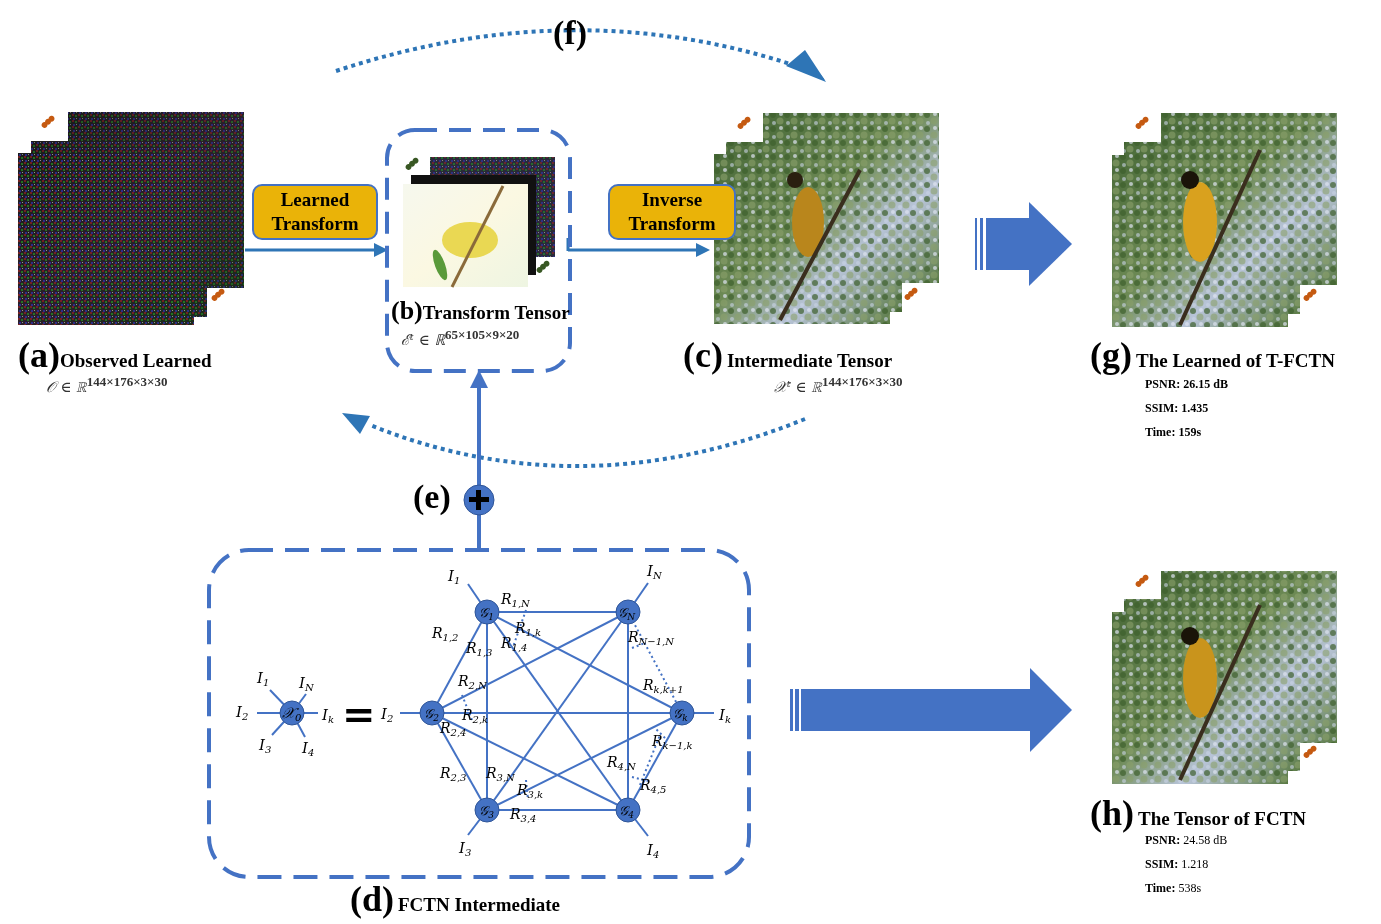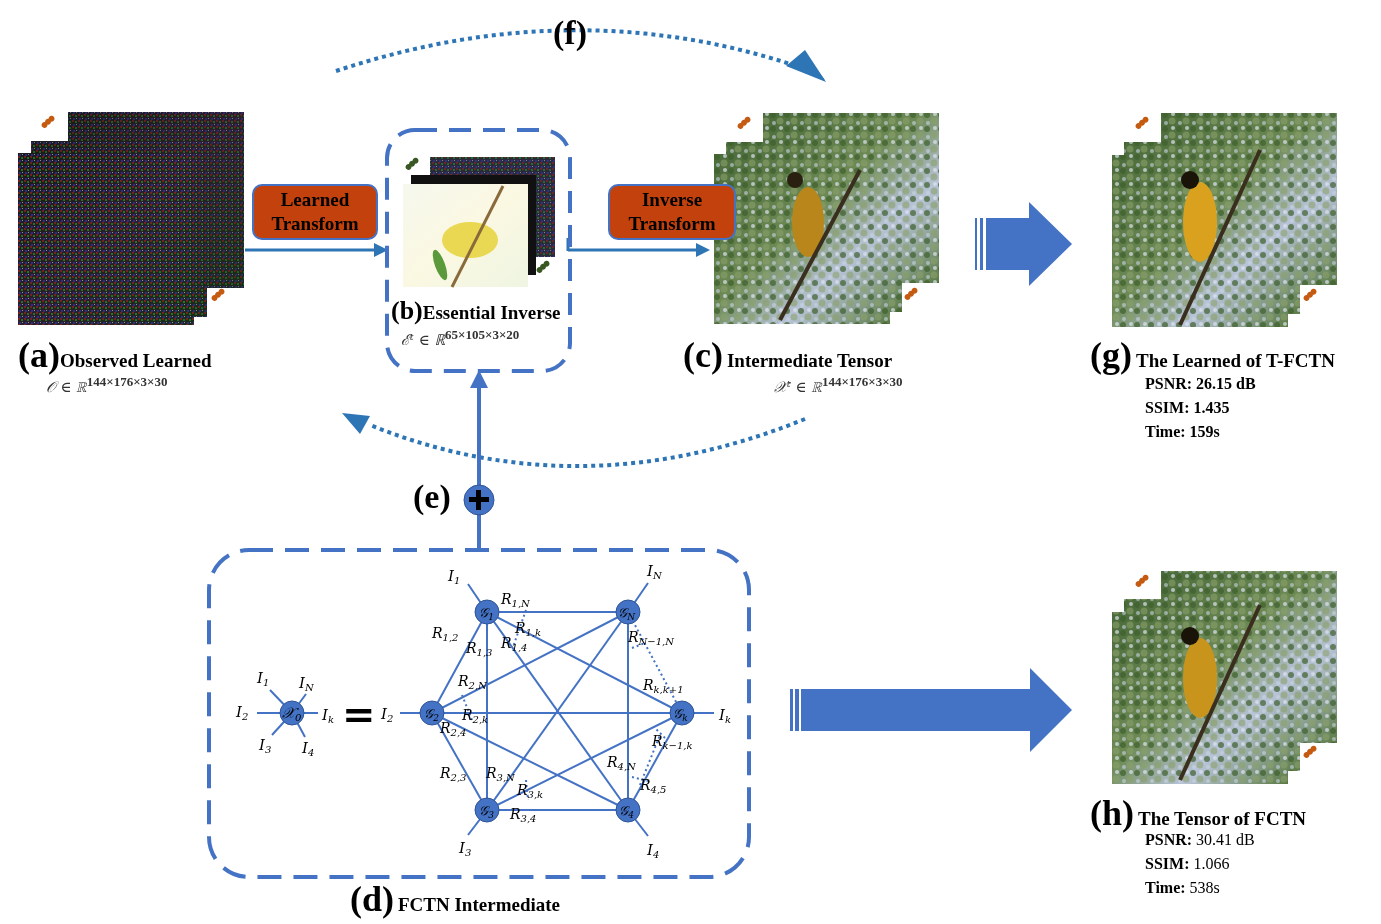--- a/index.html
+++ b/index.html
@@ -3,23 +3,23 @@
 <meta charset="utf-8">
 <style>
   html, body { margin: 0; padding: 0; background: #ffffff; }
   body { width: 1381px; height: 924px; position: relative; overflow: hidden;
          font-family: "Liberation Serif", "DejaVu Serif", serif; color: #000; }
   .abs { position: absolute; }
   .lbl-letter { font-size: 36px; font-weight: bold; }
   .lbl-title { font-size: 19px; font-weight: bold; }
   .math { font-family: "DejaVu Serif", serif; font-style: italic; font-size: 15px; color: #333; white-space: nowrap; }
   .math sup { font-family: "Liberation Serif", serif; font-style: normal; font-weight: bold; font-size: 13px; }
-  .metric { font-size: 16px; font-weight: bold; line-height: 24px; white-space: nowrap; }
+  .metric { font-size: 12px; font-weight: bold; line-height: 24px; white-space: nowrap; }
   .metric .v-normal { font-weight: normal; }
-  .tbox { position: absolute; background: #c2410c; border: 2px solid #4472c4; border-radius: 10px;
+  .tbox { position: absolute; background: #eab308; border: 2px solid #4472c4; border-radius: 10px;
           font-weight: bold; font-size: 19px; text-align: center; line-height: 24px; padding: 2px 6px; }
   .dots { position: absolute; font-size: 22px; color: #c55a11; letter-spacing: -3px; font-weight: bold; transform: rotate(-40deg); }
   .dots.green { color: #385723; }
   svg text { font-family: "DejaVu Serif", serif; font-style: italic; }
 </style>
 </head>
 <body>
 
 <svg class="abs" style="left:0;top:0" width="1381" height="924">
   <defs>
@@ -274,24 +274,24 @@
 <div class="abs" style="left:553px;top:14px;font-size:34px;font-weight:bold">(f)</div>
 
 <div class="abs" style="left:18px;top:334px;white-space:nowrap">
   <span class="lbl-letter">(a)</span><span class="lbl-title">Observed Learned</span>
 </div>
 <div class="abs math" style="left:46px;top:374px">
   <span>𝒪 ∈ ℝ</span><sup>144×176×3×30</sup>
 </div>
 
 <div class="abs" style="left:391px;top:296px;white-space:nowrap">
-  <span style="font-size:26px;font-weight:bold">(b)</span><span class="lbl-title">Essential Inverse</span>
+  <span style="font-size:26px;font-weight:bold">(b)</span><span class="lbl-title">Transform Tensor</span>
 </div>
 <div class="abs math" style="left:401px;top:327px">
-  <span>ℰᵗ ∈ ℝ</span><sup>65×105×3×20</sup>
+  <span>ℰᵗ ∈ ℝ</span><sup>65×105×9×20</sup>
 </div>
 
 <div class="abs" style="left:683px;top:334px;white-space:nowrap">
   <span class="lbl-letter">(c)</span> <span class="lbl-title">Intermediate Tensor</span>
 </div>
 <div class="abs math" style="left:774px;top:374px">
   <span>𝒳ᵗ ∈ ℝ</span><sup>144×176×3×30</sup>
 </div>
 
 <div class="abs" style="left:413px;top:478px;font-size:34px;font-weight:bold">(e)</div>
@@ -306,16 +306,16 @@
 <div class="abs" style="left:1145px;top:372px">
   <div class="metric"><span>PSNR:</span> <span>26.15 dB</span></div>
   <div class="metric"><span>SSIM:</span> <span>1.435</span></div>
   <div class="metric"><span>Time:</span> <span>159s</span></div>
 </div>
 
 <div class="abs" style="left:1090px;top:792px;white-space:nowrap">
   <span class="lbl-letter">(h)</span> <span class="lbl-title">The Tensor of FCTN</span>
 </div>
 <div class="abs" style="left:1145px;top:828px">
-  <div class="metric"><span>PSNR:</span> <span class="v-normal">30.41 dB</span></div>
-  <div class="metric"><span>SSIM:</span> <span class="v-normal">1.066</span></div>
+  <div class="metric"><span>PSNR:</span> <span class="v-normal">24.58 dB</span></div>
+  <div class="metric"><span>SSIM:</span> <span class="v-normal">1.218</span></div>
   <div class="metric"><span>Time:</span> <span class="v-normal">538s</span></div>
 </div>
 
 </body></html>

